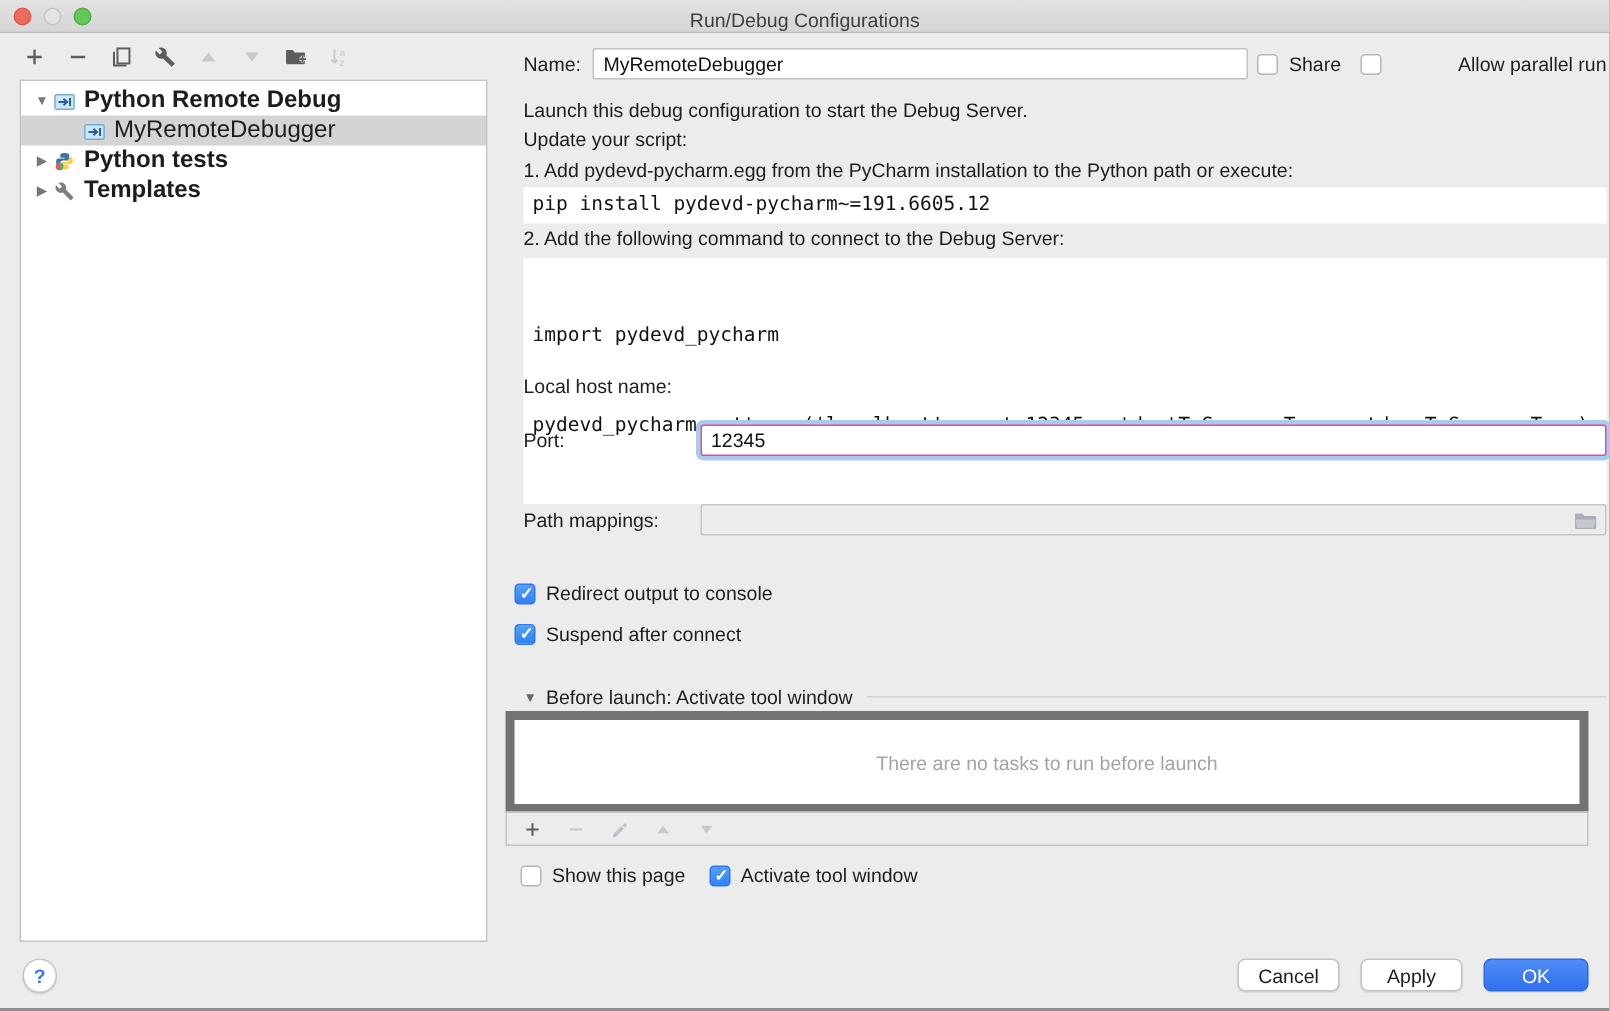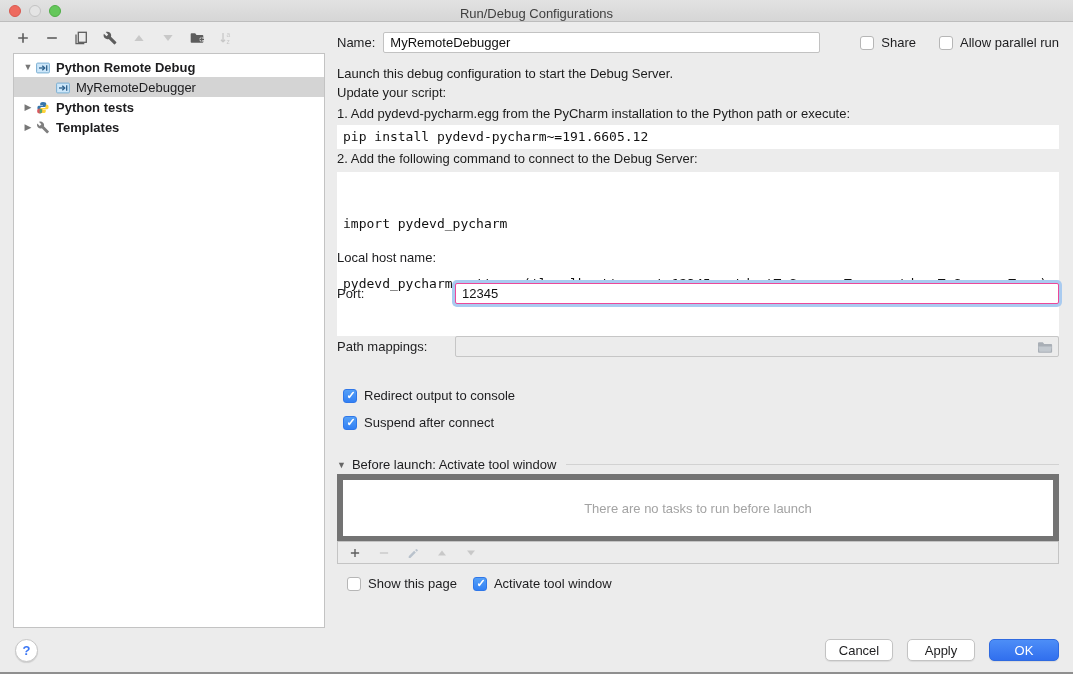--- a/index.html
+++ b/index.html
@@ -30,26 +30,26 @@
 
   
   .tree-panel{ position:absolute; left:13px; top:53px; width:312px; height:575px;
     background:#fff; border:1px solid #c3c3c3; padding-top:3px; }
   .tree-row{ display:flex; align-items:center; height:20px; padding-left:8px; white-space:nowrap; }
   .tree-row.selected{ background:#d4d4d4; }
   .tree-row.child{ padding-left:42px; }
   .twisty{ width:12px; font-size:9px; color:#777; margin-right:2px; text-align:center; }
   .tree-ico{ display:inline-flex; width:15px; height:14px; margin-right:5px; align-items:center; }
   .tree-ico svg{ width:14px; height:13px; }
-  .tree-label{ font-size:13px; }
+  .tree-label{ font-size:16px; }
   .tree-label.b{ font-weight:700; }
 
   
   .content{ position:absolute; left:337px; top:0; width:722px; height:674px; }
-  .abs{ position:absolute; left:0; width:722px; }
+  .abs{ position:absolute; left:12px; width:722px; }
   .row{ display:flex; align-items:center; }
   .flabel{ width:118px; flex:0 0 118px; color:#1d1d1f; }
   .text-input{ height:21px; border:1px solid #c2c2c2; border-radius:2px; background:#fff;
     font:13px "Liberation Sans", sans-serif; color:#111; padding:0 6px; outline:none; }
   .text-input.grow{ flex:1; }
   .text-input.focused{ border:1px solid #ec4899; box-shadow:0 0 0 3px #a9cbf0; }
   .para{ font-size:13px; color:#1c1c1c; }
   .code{ background:#fff; font:13px "DejaVu Sans Mono", monospace; color:#111;
     padding:2px 6px; line-height:20px; white-space:pre; }
   .disabled-field{ flex:1; height:21px; background:#ececec; border:1px solid #c6c6c6;
@@ -199,21 +199,21 @@
 
   <div class="content">
 
     <div class="abs row" style="top:32px;">
       <span class="flabel" style="width:auto; flex:0 0 auto; margin-right:8px;">Name:</span>
       <input class="text-input" style="width: 437px;" value="MyRemoteDebugger">
       <span style="margin-left:auto;" class="row">
         <span class="cb"></span>
         <span class="cb-label">Share</span>
       </span>
-      <span class="row" style="margin-left:23px;">
+      <span class="row" style="margin-left:13px;gap:44px;">
         <span class="cb"></span>
         <span class="cb-label">Allow parallel run</span>
       </span>
     </div>
 
     <div class="abs para" style="top:66px;">Launch this debug configuration to start the Debug Server.</div>
     <div class="abs para" style="top:85px;">Update your script:</div>
     <div class="abs para" style="top:106px;">1. Add pydevd-pycharm.egg from the PyCharm installation to the Python path or execute:</div>
     <div class="abs code" style="top:125px;">pip install pydevd-pycharm~=191.6605.12</div>
     <div class="abs para" style="top:151px;">2. Add the following command to connect to the Debug Server:</div>

